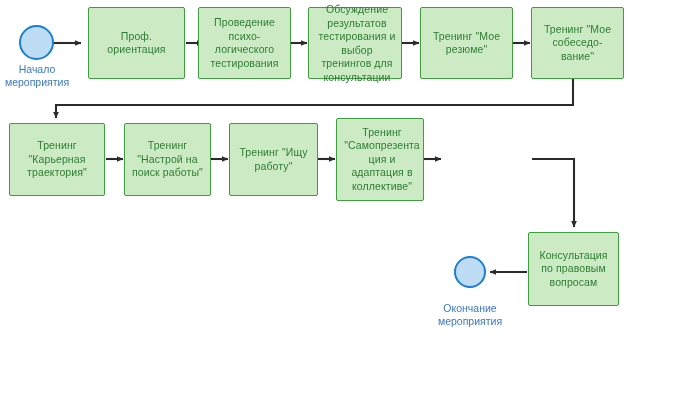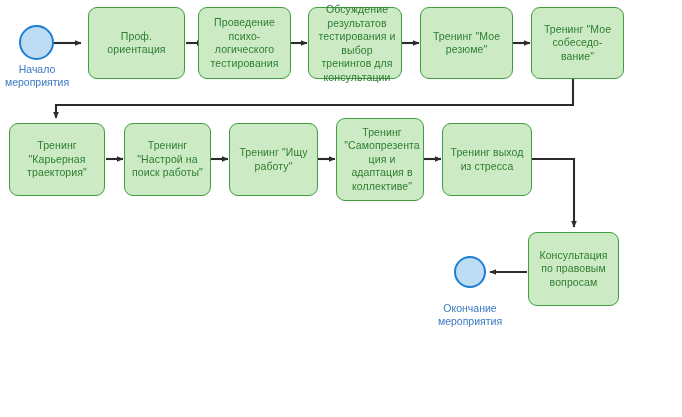--- a/index.html
+++ b/index.html
@@ -25,21 +25,21 @@
     left: 0; top: 0;
     width: 682px;
     height: 417px;
     pointer-events: none;
   }
   .node {
     position: absolute;
     box-sizing: border-box;
     border: 1.6px solid #3f9c3f;
     background: #ccebc5;
-    border-radius: 9px;
+    border-radius: 2px;
     display: flex;
     align-items: center;
     justify-content: center;
     text-align: center;
     color: #2e7d32;
     font-size: 10.5px;
     line-height: 13.5px;
     letter-spacing: 0.1px;
     overflow: visible;
   }
@@ -152,24 +152,20 @@
   </div>
 
   <div class="node overflow" style="left:336px; top:118px; width:88px; height:83px;">
     <span class="node-label">Тренинг
 "Самопрезента
 ция и
 адаптация в
 коллективе"</span>
   </div>
 
-  <div class="node" style="left:442px; top:123px; width:90px; height:73px;">
-    <span class="node-label">Тренинг выход
-из стресса</span>
-  </div>
 
   <div class="node" style="left:528px; top:232px; width:91px; height:74px;text-align:center;">
     <span class="node-label">Консультация
 по правовым
 вопросам</span>
   </div>
 
   <div class="terminator" style="left:454px; top:256px; width:32px; height:32px;"></div>
   <div class="terminator-label" style="left:428px; top:302px; width:84px;">Окончание
 мероприятия</div>

